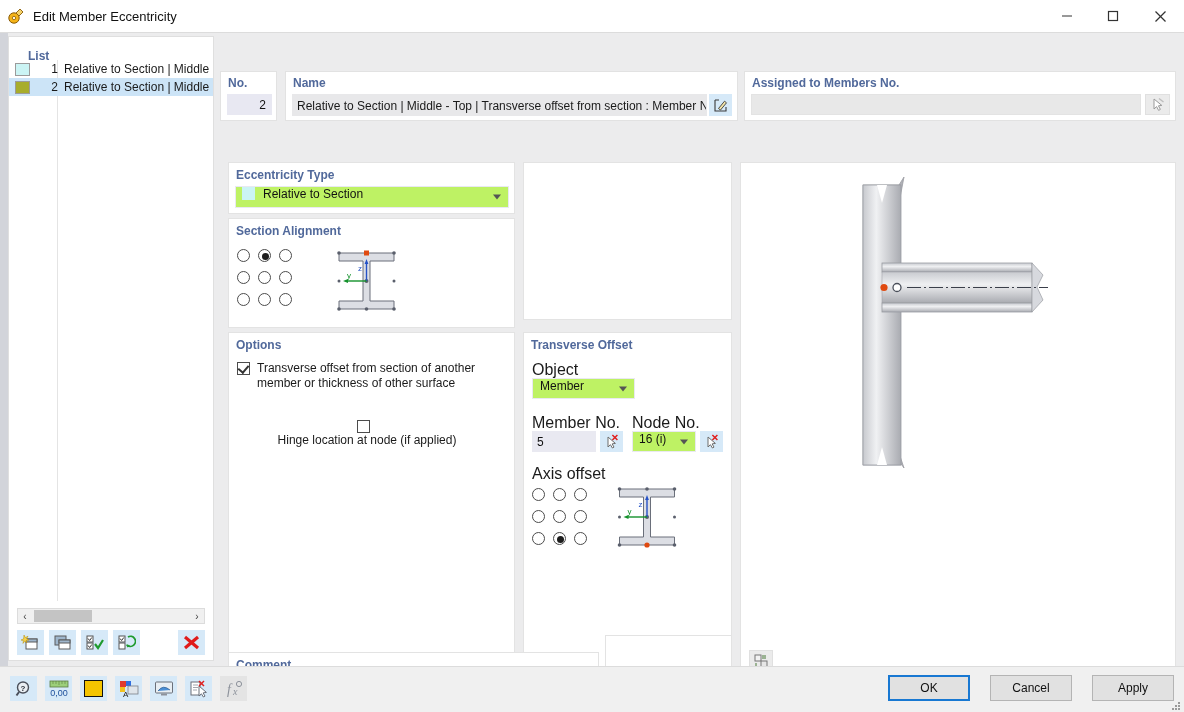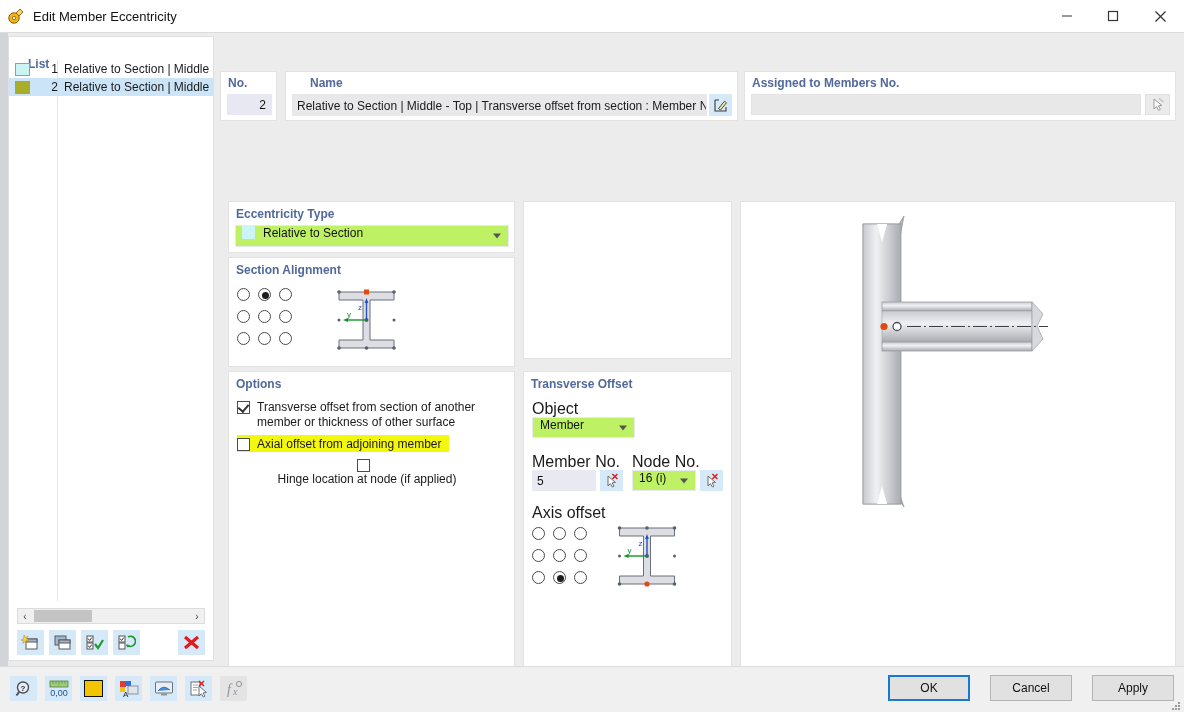--- a/index.html
+++ b/index.html
@@ -32,21 +32,21 @@
   .edge-strip{ position:absolute; left:0; top:0; width:8px; bottom:0; background:#d2d4da; }
 
   
   .list-panel{
     position:absolute; left:8px; top:3px; width:206px; height:625px;
     background:#ffffff; border:1px solid #dfdfdf;
   }
   .group-label{
     color:#51699b; font-weight:bold; font-size:12px;
   }
-  .list-header{ padding:20px 0 2px 8px;margin-left:11px; }
+  .list-header{ padding:12px 0 2px 8px;margin-left:11px; }
   .list-rows{ position:absolute; left:0; right:0; top:23px; bottom:59px; }
   .list-row{
     height:18px; display:flex; align-items:center; font-size:12px;
     padding-left:6px;
   }
   .list-row.sel{ background:#cce4f7; }
   .swatch{ width:15px;height:13px;border:1px solid #9b9b9b; flex:0 0 auto;}
   .row-no{ width:20px; text-align:right; margin-left:8px; margin-right:6px; flex:0 0 auto;}
   .row-txt{ white-space:nowrap; overflow:hidden; }
   .list-vline{ position:absolute; left:48px; top:23px; bottom:59px; width:1px; background:#e4e4e4;}
@@ -74,21 +74,21 @@
   .no-box .group-label{ position:absolute; left:7px; top:4px; }
   .no-field{
     position:absolute; left:6px; top:22px; width:45px; height:21px;
     background:#e8e8f2; border:1px solid #e8e8f2; text-align:right;
     padding:3px 5px 0 0; font-size:12px; color:#111;
   }
   .name-box{
     position:absolute; left:285px; top:38px; width:453px; height:50px;
     background:#fff; border:1px solid #e2e2e2;
   }
-  .name-box .group-label{ position:absolute; left:7px; top:4px;margin-left:17px; }
+  .name-box .group-label{ position:absolute; left:7px; top:4px; }
   .name-field{
     position:absolute; left:6px; top:22px; width:415px; height:22px;
     background:#e8e8ea; border:1px solid #e8e8ea;
     padding:4px 0 0 4px; font-size:12px; white-space:nowrap; overflow:hidden;
   }
   .name-btn{
     position:absolute; left:423px; top:22px; width:23px; height:22px;
     background:#d6e9f8; display:flex; align-items:center; justify-content:center;
   }
   .assigned-box{
@@ -114,21 +114,20 @@
   .tab{
     position:absolute; left:4px; top:0; width:58px; height:23px;
     background:#f2f2f2; border:1px solid #d0d0d0; border-bottom:none;
     display:flex; align-items:center; justify-content:center; font-size:12px;
   }
 
   
   .content{
     position:absolute; left:220px; top:121px; right:8px; bottom:46px;
     background:#ececed;
-    margin-top:39px;
   }
   .panel{ background:#ffffff; border:1px solid #e3e3e3; position:absolute; }
   .panel-label{ position:absolute; left:7px; top:5px; color:#51699b; font-weight:bold; font-size:12px; }
   .sub-label{ font-size:16px; color:#1b1b1b; }
 
   
   #p-ecc{ left:8px; top:8px; width:287px; height:52px; }
   .combo{
     position:absolute; background:#bef264; border:1px solid #e9e9f1;
     display:flex; font-size:12px; color:#111;
@@ -386,24 +385,20 @@
           <text x="18" y="33" font-family="Liberation Sans, sans-serif" font-size="8" fill="#13912b">y</text>
         </svg>
       </div>
     </div>
 
     <div class="panel" id="p-opts">
       <span class="panel-label">Options</span>
       <div class="chk-row" style="left:8px;top:28px;width:270px;">
         <span class="chkbox on"></span>
         <span style="line-height:15px;">Transverse offset from section of another member or thickness of other surface</span>
-      </div>
-      <div class="chk-row hl" style="left: 8px; top: 63px; width: 212px; height: 17px; align-items: center; background: rgb(244, 248, 15);">
-        <span class="chkbox"></span>
-        <span>Axial offset from adjoining member</span>
       </div>
       <div class="chk-row" style="left:8px;top:86px;width:260px;height:17px;align-items:center;flex-direction:column;">
         <span class="chkbox"></span>
         <span>Hinge location at node (if applied)</span>
       </div>
     </div>
 
     <div class="panel" id="p-mid-empty"></div>
 
     <div class="panel" id="p-trans">

